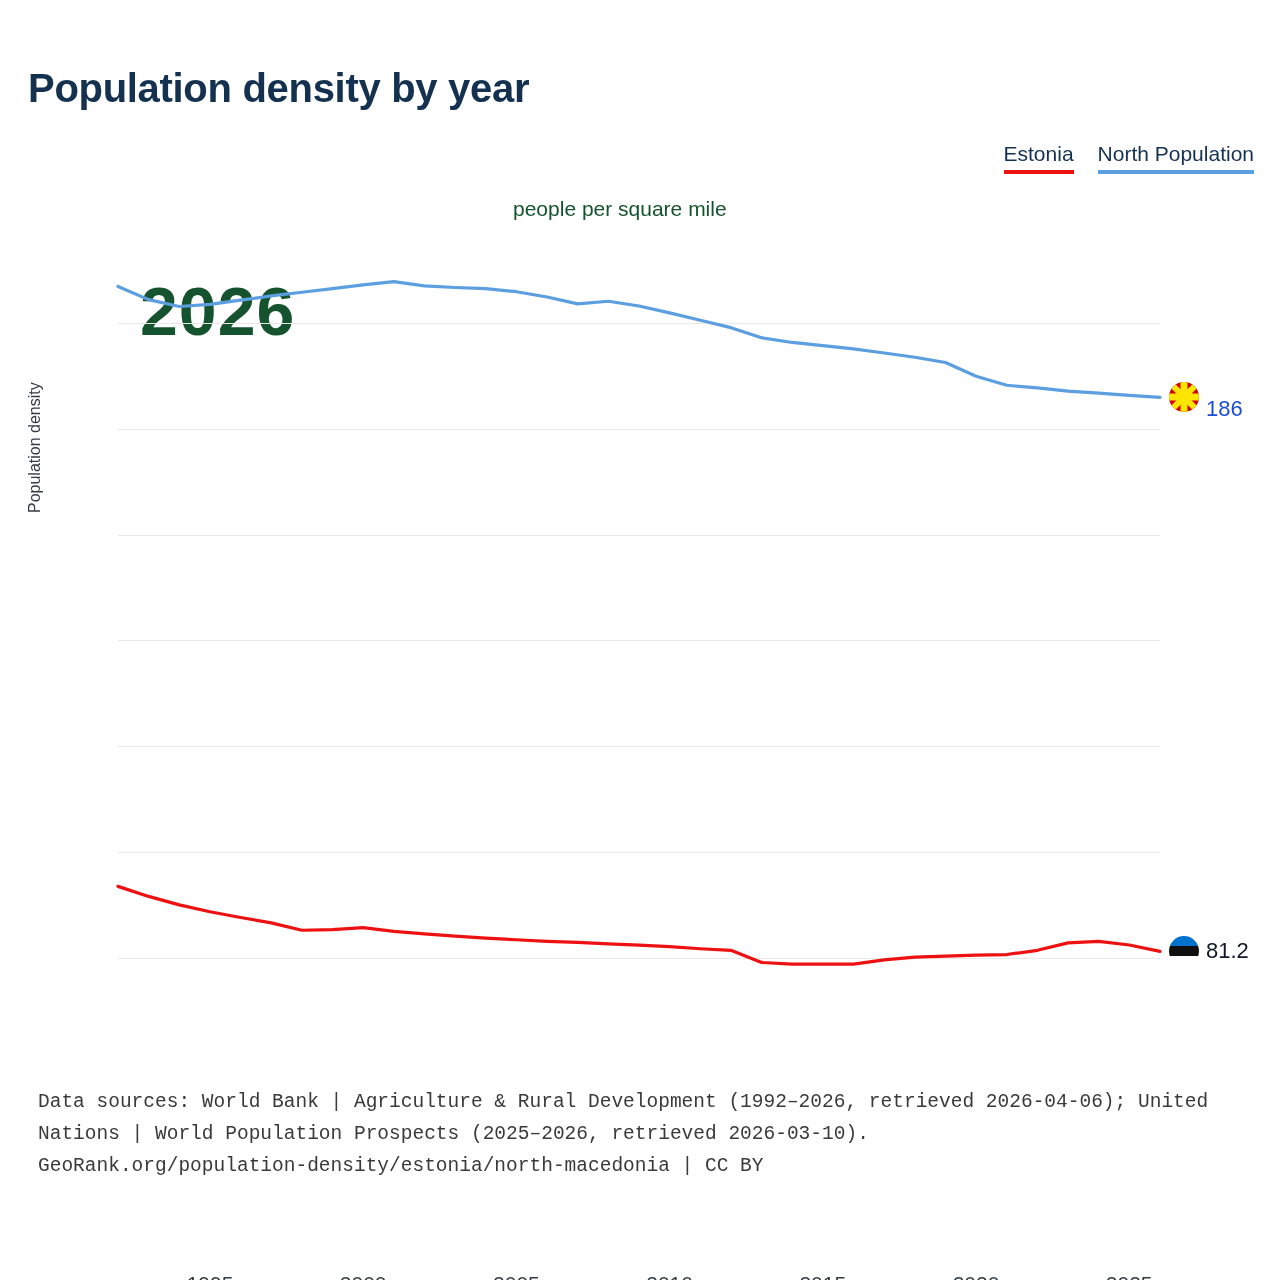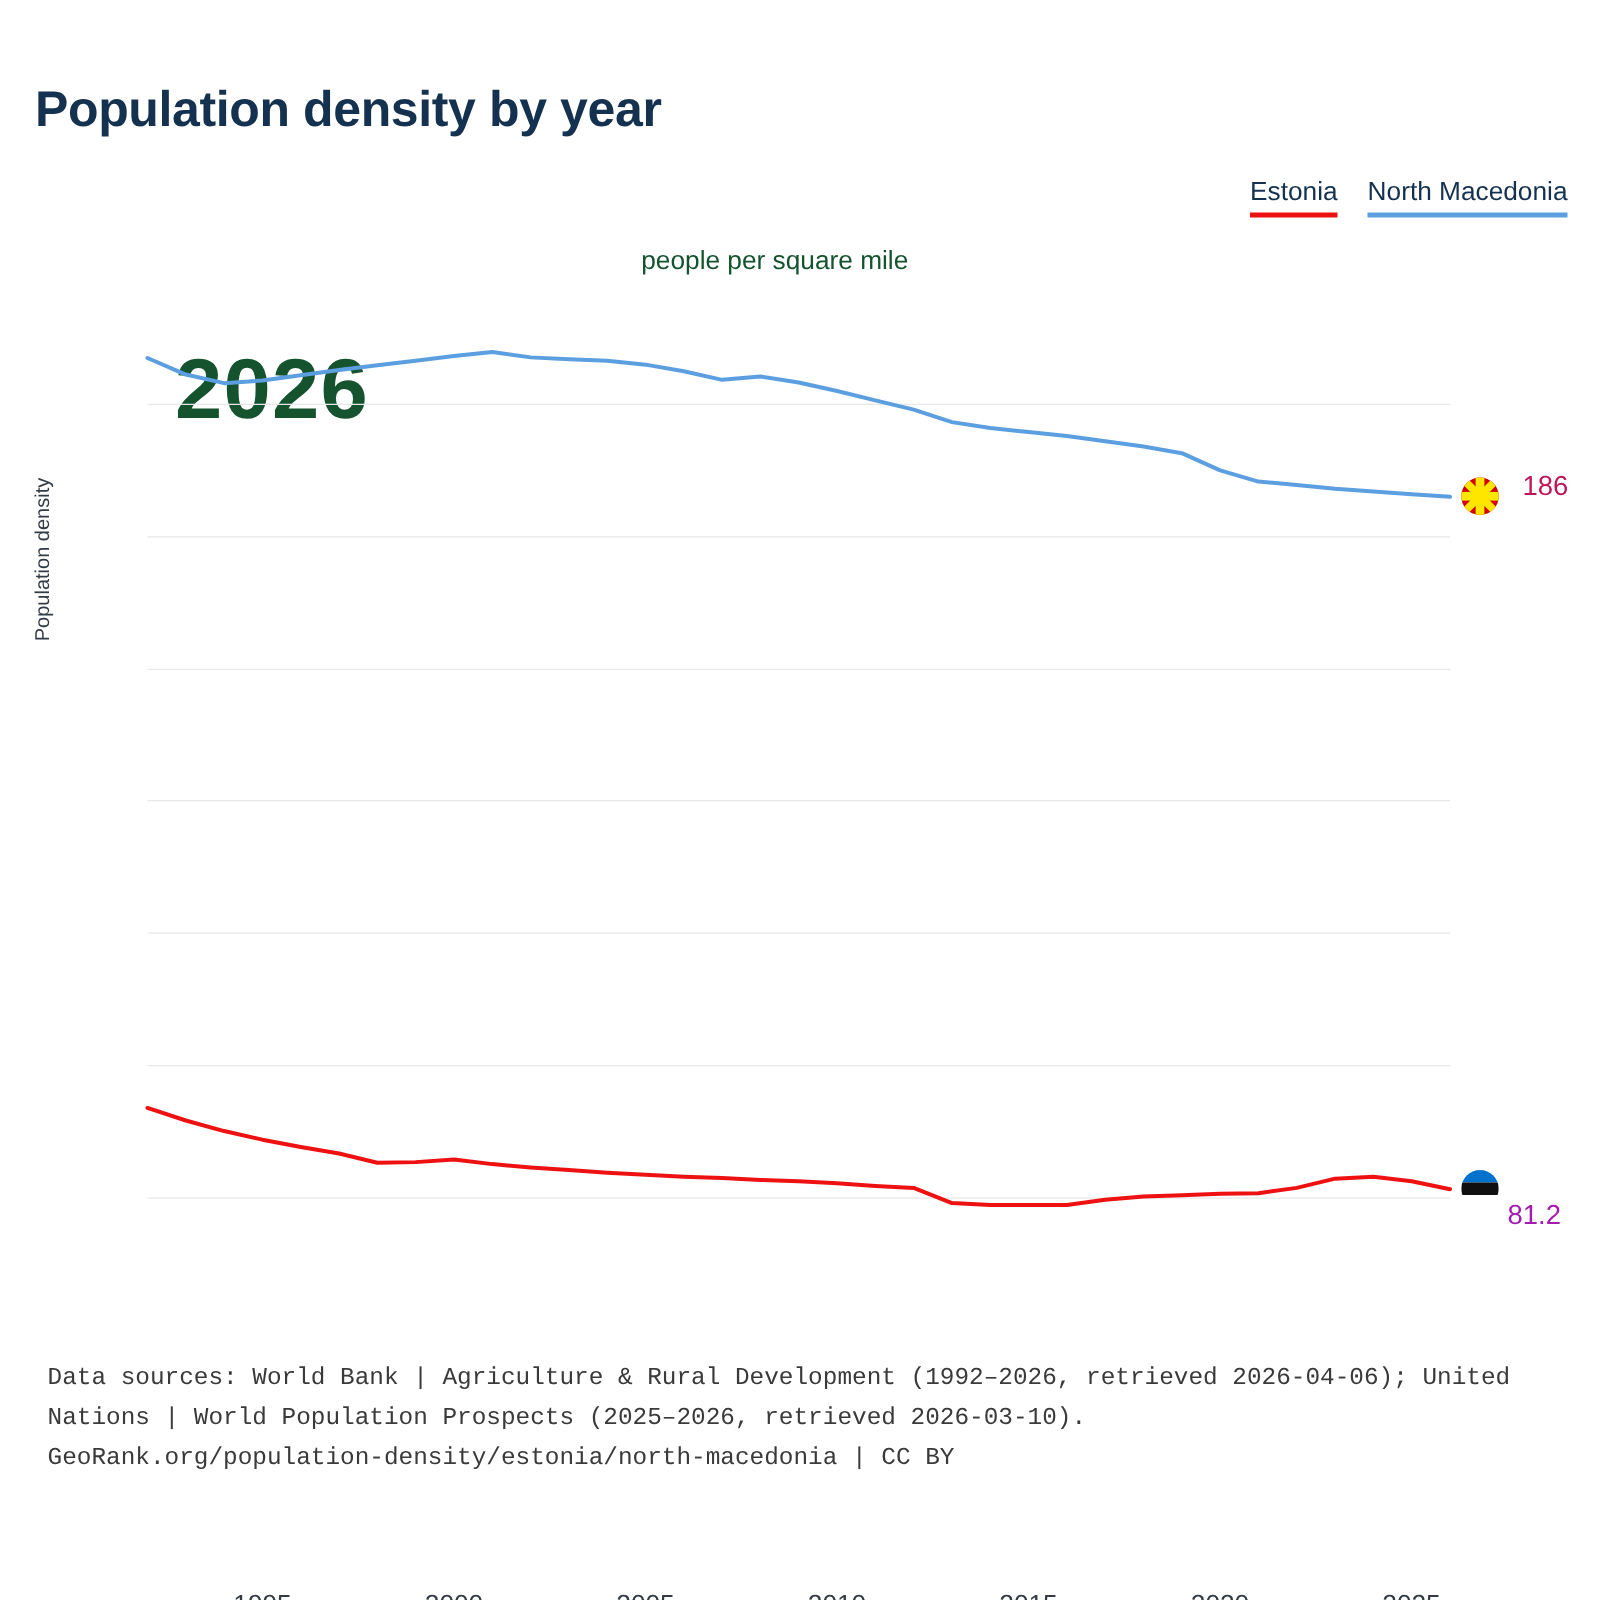--- a/index.html
+++ b/index.html
@@ -210,21 +210,21 @@
 <div id="page">
 
   <div class="title">Population density by year</div>
 
   <div class="legend">
     <div class="legend-item">
       <span>Estonia</span>
       <span class="swatch-line" style="background:#ee1111"></span>
     </div>
     <div class="legend-item">
-      <span>North Macedonia</span>
+      <span>North Population</span>
       <span class="swatch-line" style="background:#5c9fe0"></span>
     </div>
   </div>
 
   <div class="units">people per square mile</div>
 
   <div class="ylabel">Population density</div>
 
   <div class="watermark">2026</div>
 
@@ -249,28 +249,28 @@
     <svg class="lines" viewBox="0 0 1042 740" preserveAspectRatio="none">
       <polyline id="line-mk" fill="none" stroke="#5c9fe0" stroke-width="3.2" stroke-linejoin="round" stroke-linecap="round" points="0.00,26.43 30.65,39.64 61.29,46.51 91.94,44.40 122.59,40.17 153.24,35.94 183.88,32.24 214.53,28.54 245.18,24.84 275.82,21.67 306.47,25.90 337.12,27.49 367.76,28.54 398.41,31.71 429.06,37.00 459.71,43.87 490.35,41.23 521.00,45.99 551.65,52.86 582.29,60.26 612.94,67.66 643.59,77.70 674.24,82.46 704.88,85.63 735.53,88.80 766.18,93.03 796.82,97.26 827.47,102.54 858.12,116.29 888.76,125.27 919.41,127.91 950.06,131.09 980.71,133.20 1011.35,135.31 1042.00,137.43"></polyline>
       <polyline id="line-ee" fill="none" stroke="#ee1111" stroke-width="3.2" stroke-linejoin="round" stroke-linecap="round" points="0.00,626.36 30.65,636.40 61.29,644.86 91.94,651.73 122.59,657.54 153.24,662.83 183.88,670.23 214.53,669.70 245.18,667.59 275.82,671.29 306.47,673.93 337.12,676.04 367.76,678.16 398.41,679.74 429.06,681.33 459.71,682.39 490.35,683.97 521.00,685.03 551.65,686.61 582.29,688.73 612.94,690.31 643.59,702.47 674.24,704.06 704.88,704.06 735.53,704.06 766.18,699.83 796.82,697.19 827.47,696.13 858.12,695.07 888.76,694.54 919.41,690.31 950.06,682.91 980.71,681.33 1011.35,685.03 1042.00,691.37"></polyline>
     </svg>
 
     <div class="endpoint flag-mk" style="left: 1066px; top: 137.429px;">
       <span class="d1"></span>
         <span class="d2"></span>
         <span class="sun"></span>
     </div>
-    <div class="endlabel" style="left: 1088px; top: 129px; color: #be185d; margin-left: 12px;">186</div>
+    <div class="endlabel" style="left: 1088px; top: 149px; color: #1d4ed8;">186</div>
 
     <div class="endpoint flag-ee" style="left: 1066px; top: 691.371px;">
       <span class="b1"></span>
         <span class="b2"></span>
         <span class="b3"></span>
     </div>
-    <div class="endlabel" style="left: 1088px; top: 691.371px; color: #a21caf; margin-top: 21px;">81.2</div>
+    <div class="endlabel" style="left: 1088px; top: 691.371px; color: #0f172a;">81.2</div>
 
   </div>
 
   <div class="footer">
     <div>Data sources: World Bank | Agriculture &amp; Rural Development (1992–2026, retrieved 2026-04-06); United</div>
     <div>Nations | World Population Prospects (2025–2026, retrieved 2026-03-10).</div>
     <div>GeoRank.org/population-density/estonia/north-macedonia | CC BY</div>
   </div>
 
 </div>

